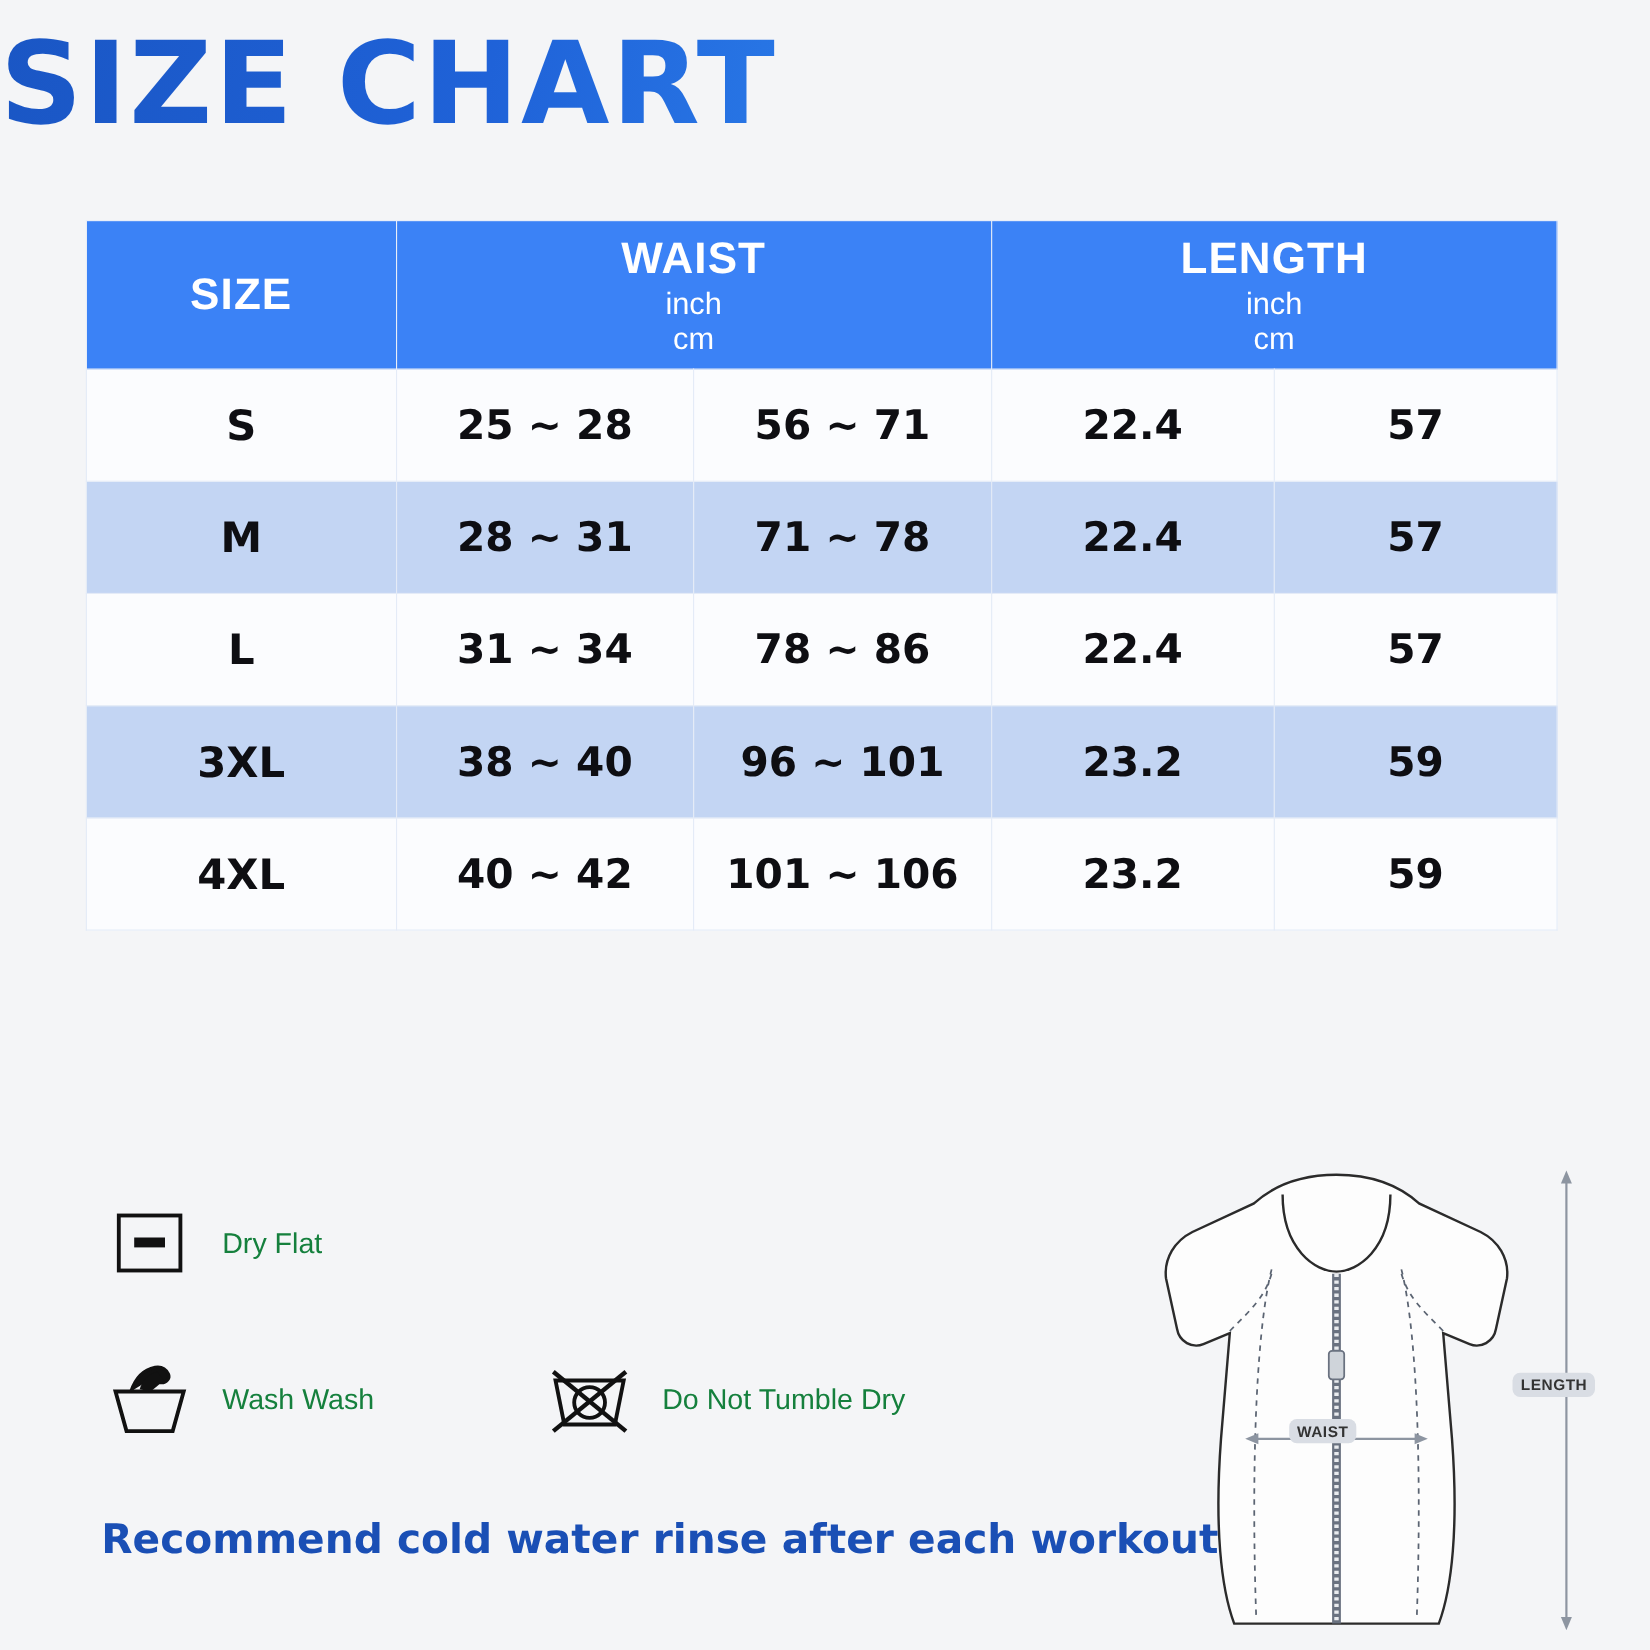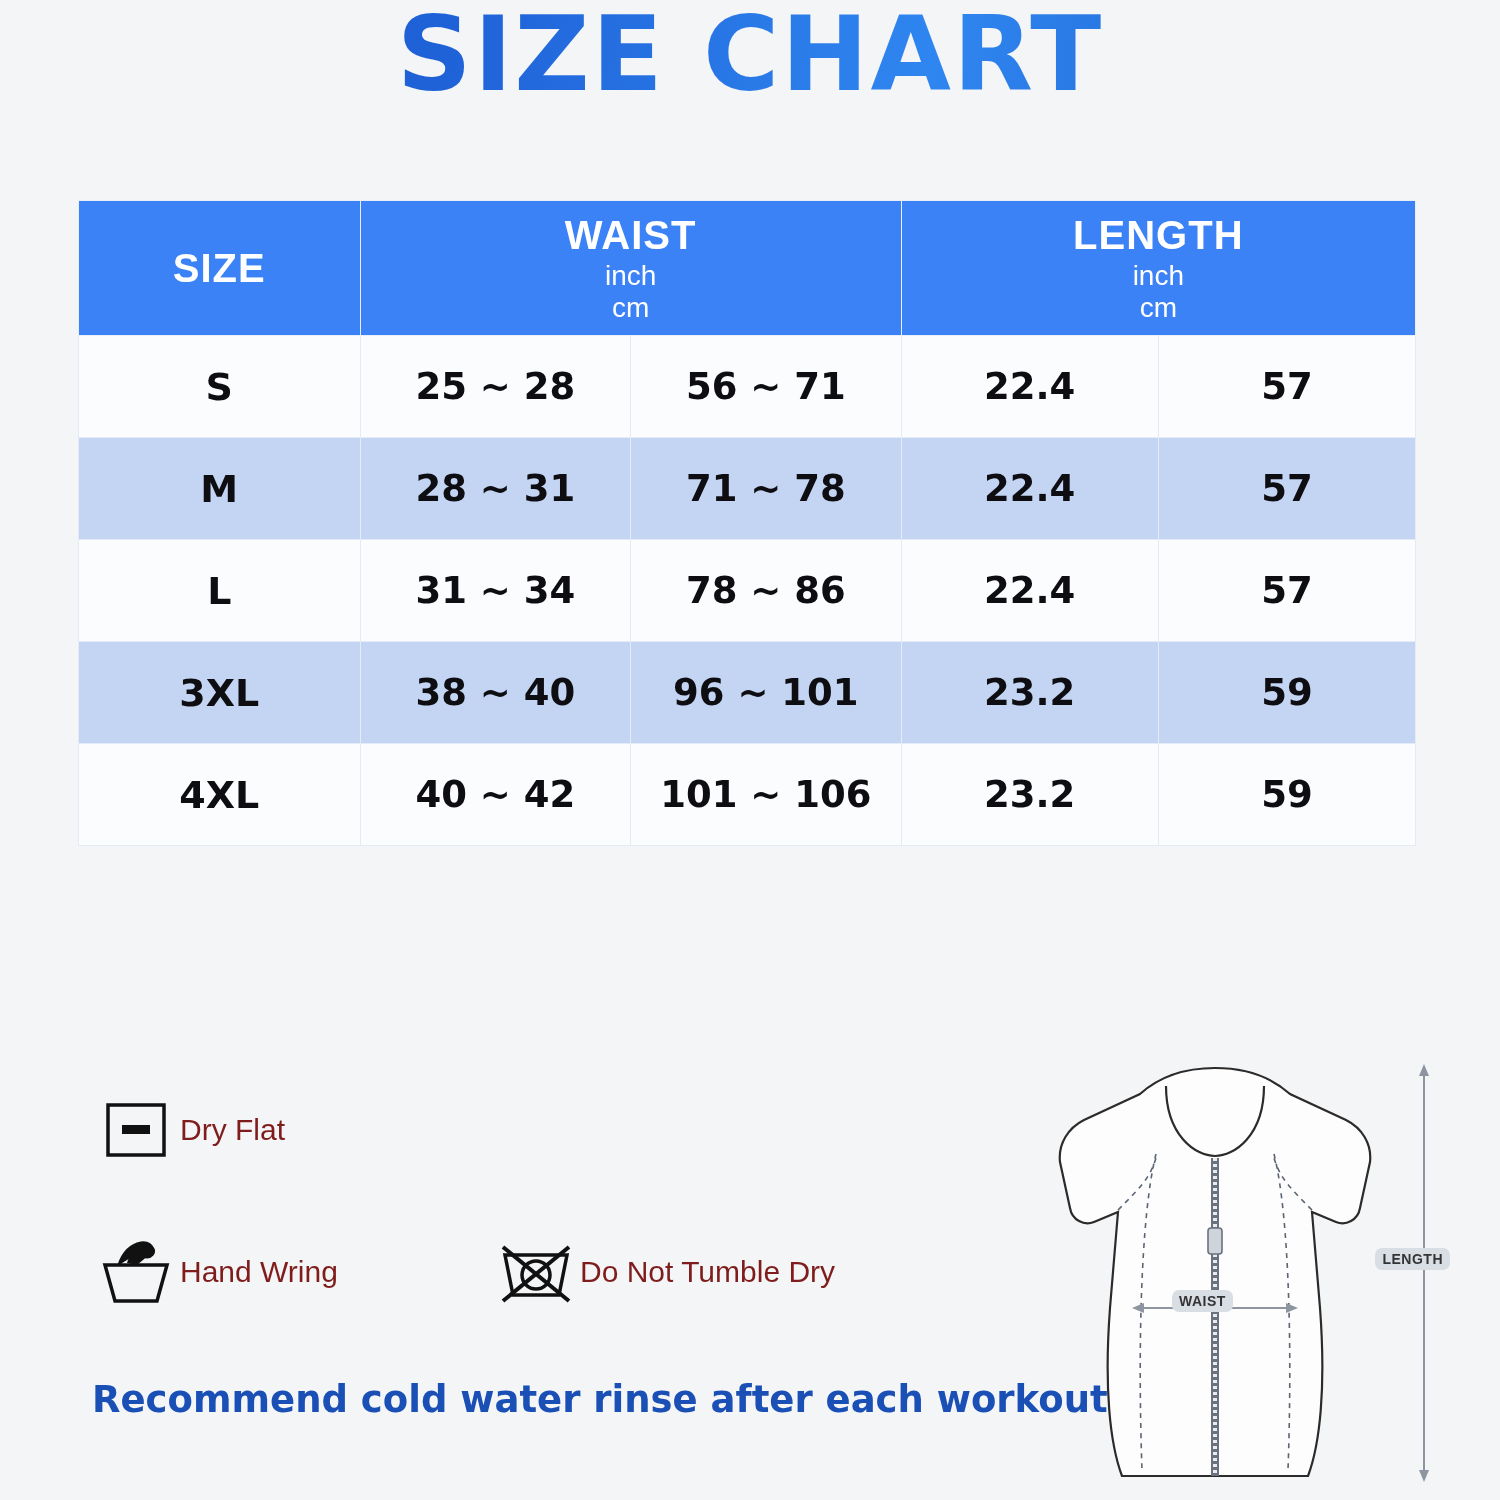--- a/index.html
+++ b/index.html
@@ -10,21 +10,21 @@
     width: 1500px;
     height: 1500px;
     background: #f4f5f7;
     font-family: "Liberation Sans", sans-serif;
     overflow: hidden;
     position: relative;
   }
 
   
   .title {
-    text-align: center;
+    padding-top: 22px;
     font-size: 104px;
     font-weight: bold;
     letter-spacing: 2px;
     line-height: 1.05;
     background: linear-gradient(100deg, #1a56c4 0%, #1f62d8 30%, #2f86f0 62%, #1b57c6 100%);
     -webkit-background-clip: text;
     background-clip: text;
     color: transparent;
     font-family: "DejaVu Sans", sans-serif;
   }
@@ -107,22 +107,23 @@
   }
   .care-icon {
     width: 88px;
     height: 80px;
     display: flex;
     align-items: center;
     justify-content: center;
     flex: none;
   }
   .care-label {
-    font-size: 30px;
-    color: #7f1d1d;
+    font-size: 26px;
+    color: #15803d;
+    margin-left: 22px;
     font-family: "Liberation Sans", sans-serif;
   }
   .note {
     position: absolute;
     left: 92px;
     top: 1378px;
     font-size: 37px;
     font-weight: bold;
     color: #1a4fb5;
     font-family: "DejaVu Sans", sans-serif;
@@ -234,21 +235,21 @@
   </div>
   <div class="care-row">
     <div class="care-item">
       <div class="care-icon">
         <svg width="78" height="70" viewBox="0 0 78 70">
           <path d="M8 28 L70 28 L60 64 L18 64 Z" fill="none" stroke="#111" stroke-width="3.5"></path>
           <path d="M22 28 C26 16 34 8 44 6 C50 5 54 8 56 12 C58 16 54 20 50 20 C46 20 44 16 46 13" fill="#111" stroke="#111" stroke-width="3"></path>
           <path d="M30 26 C32 18 38 12 46 10 L52 18 L40 28 Z" fill="#111"></path>
         </svg>
       </div>
-      <div class="care-label">Hand Wring</div>
+      <div class="care-label">Wash Wash</div>
     </div>
     <div class="care-item">
       <div class="care-icon">
         <svg width="78" height="70" viewBox="0 0 78 70">
           <path d="M8 18 L70 18 L62 58 L16 58 Z" fill="none" stroke="#111" stroke-width="3.5"></path>
           <circle cx="39" cy="38" r="14" fill="none" stroke="#111" stroke-width="3.5"></circle>
           <line x1="6" y1="10" x2="72" y2="64" stroke="#111" stroke-width="4"></line>
           <line x1="72" y1="10" x2="6" y2="64" stroke="#111" stroke-width="4"></line>
         </svg>
       </div>

